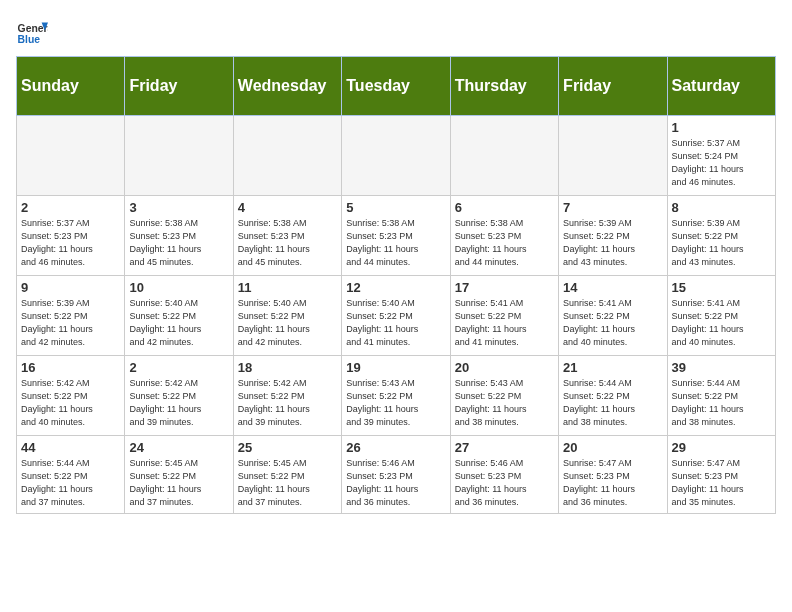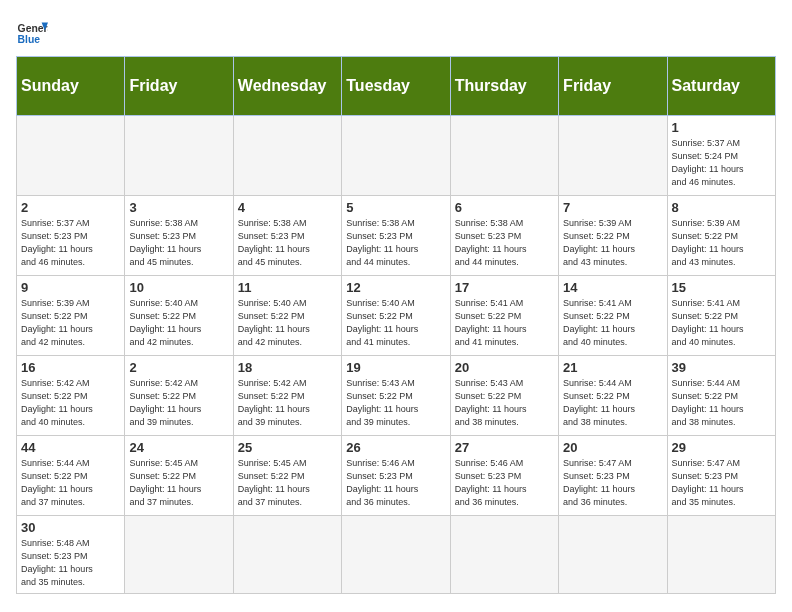--- a/index.html
+++ b/index.html
@@ -325,29 +325,14 @@
 and 36 minutes.</div>
         </td>
         <td>
           <span class="day-number">29</span>
           <div class="day-info" style="white-space: pre-line;">Sunrise: 5:47 AM
 Sunset: 5:23 PM
 Daylight: 11 hours
 and 35 minutes.</div>
         </td>
       </tr>
-      <tr>
-        <td>
-          <span class="day-number">30</span>
-          <div class="day-info" style="white-space: pre-line;">Sunrise: 5:48 AM
-Sunset: 5:23 PM
-Daylight: 11 hours
-and 35 minutes.</div>
-        </td>
-        <td class="empty"></td>
-        <td class="empty"></td>
-        <td class="empty"></td>
-        <td class="empty"></td>
-        <td class="empty"></td>
-        <td class="empty"></td>
-      </tr>
     </tbody>
 </table>
 
 </body></html>

